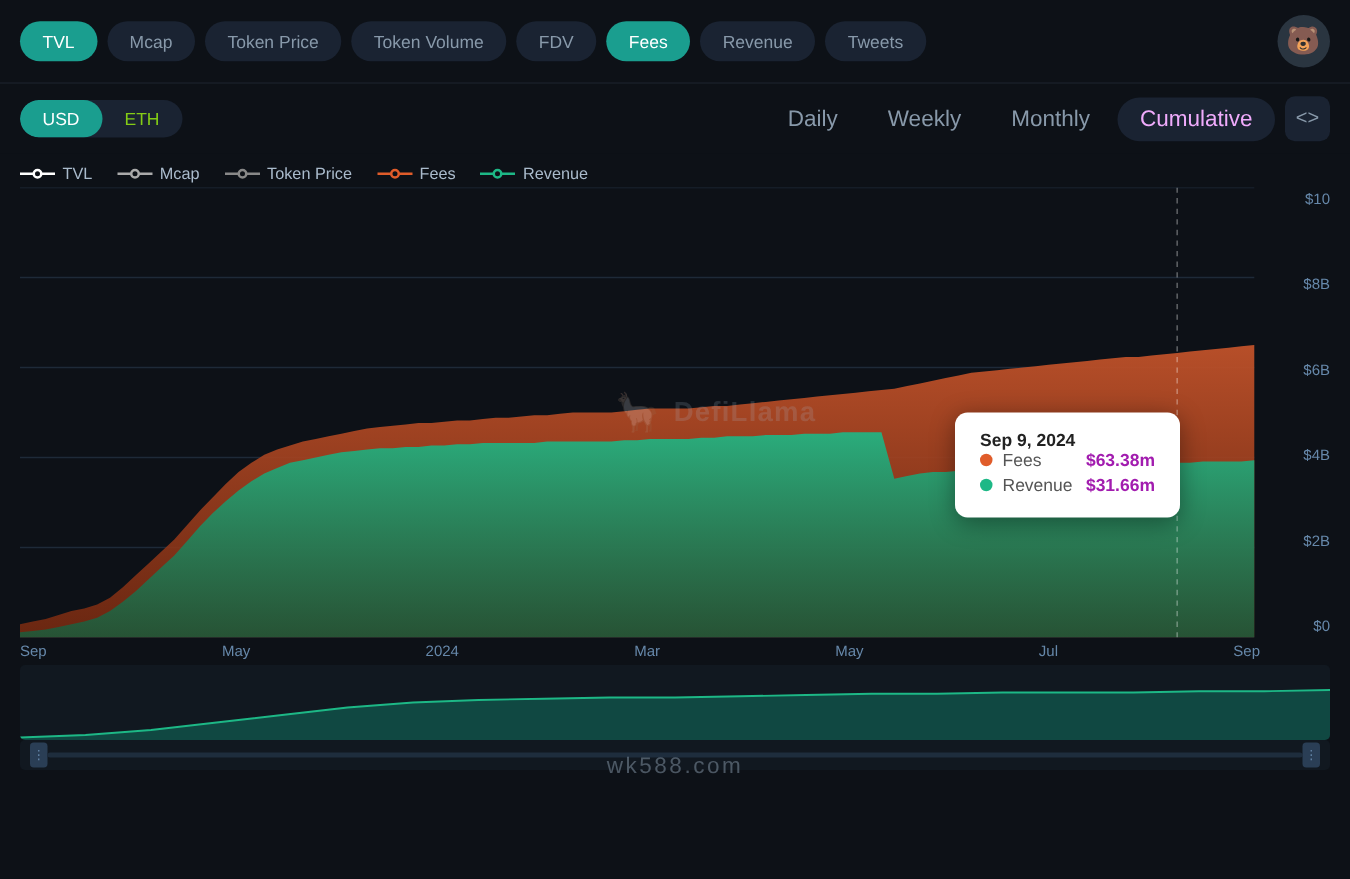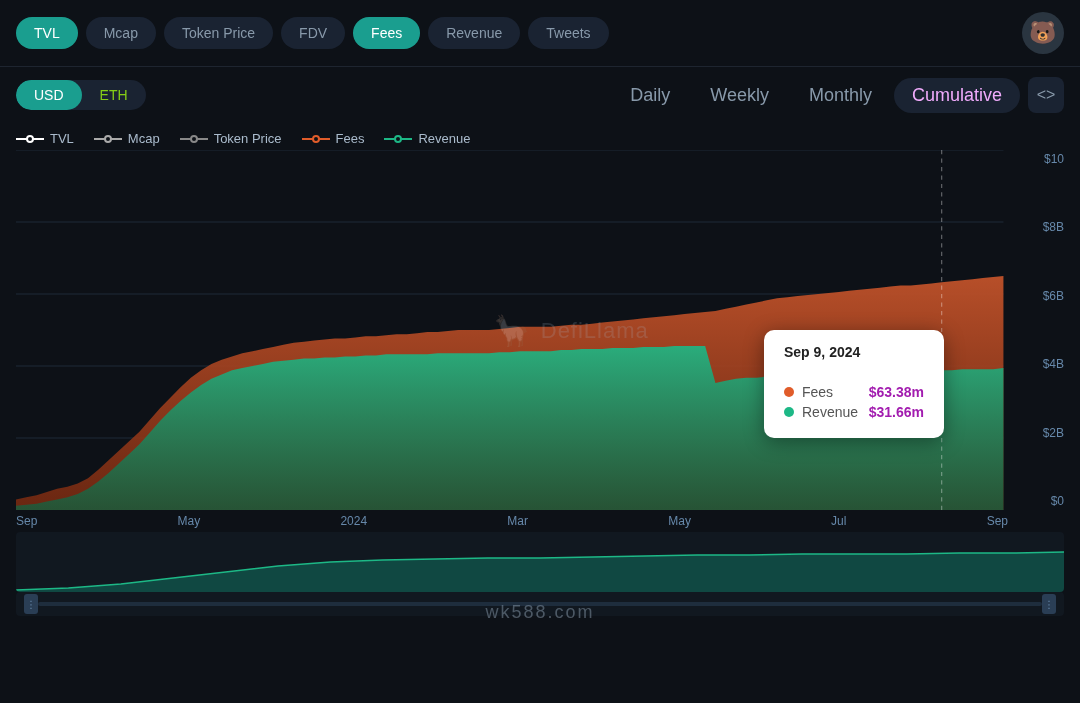--- a/index.html
+++ b/index.html
@@ -209,21 +209,21 @@
       padding: 14px 20px;
       color: #111;
       min-width: 180px;
       box-shadow: 0 4px 20px rgba(0,0,0,0.4);
     }
 
     .tooltip-date {
       font-size: 14px;
       font-weight: 600;
       color: #222;
-      margin-bottom: 24px;
+      margin-bottom: 0;
     }
 
     .tooltip-row {
       display: flex;
       align-items: center;
       gap: 8px;
       font-size: 14px;
       color: #333;
       margin-bottom: 4px;
     }
@@ -301,21 +301,21 @@
       left: 50%;
       transform: translate(-30%, -50%);
       opacity: 0.18;
       display: flex;
       align-items: center;
       gap: 10px;
     }
 
     .watermark-text {
       font-size: 22px;
-      font-weight: 400;
+      font-weight: 700;
       color: #aabbcc;
       letter-spacing: 1px;
     }
 
     .wk588-watermark {
       position: absolute;
       bottom: 80px;
       left: 50%;
       transform: translateX(-50%);
       font-size: 18px;
@@ -330,20 +330,21 @@
     }
   </style>
 </head>
 <body>
 
 <div class="top-bar">
   <div class="top-bar-left">
     <button class="tab-btn active">TVL</button>
     <button class="tab-btn">Mcap</button>
     <button class="tab-btn">Token Price</button>
+    <button class="tab-btn">Token Volume</button>
     <button class="tab-btn">FDV</button>
     <button class="tab-btn active">Fees</button>
     <button class="tab-btn">Revenue</button>
     <button class="tab-btn">Tweets</button>
   </div>
   <div class="avatar">🐻</div>
 </div>
 
 <div class="second-bar">
   <div class="currency-group">

